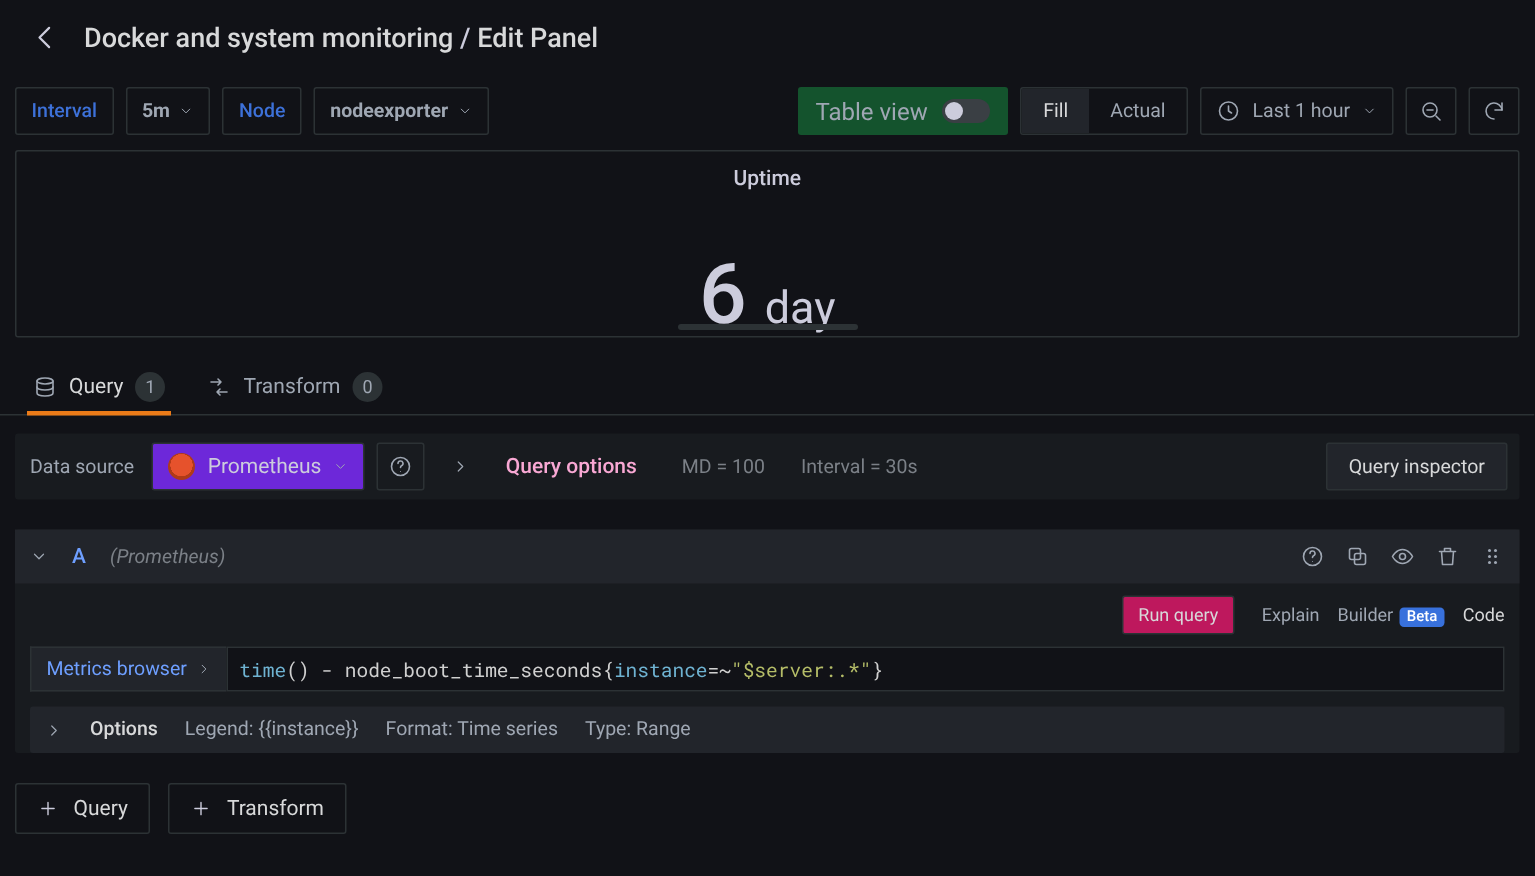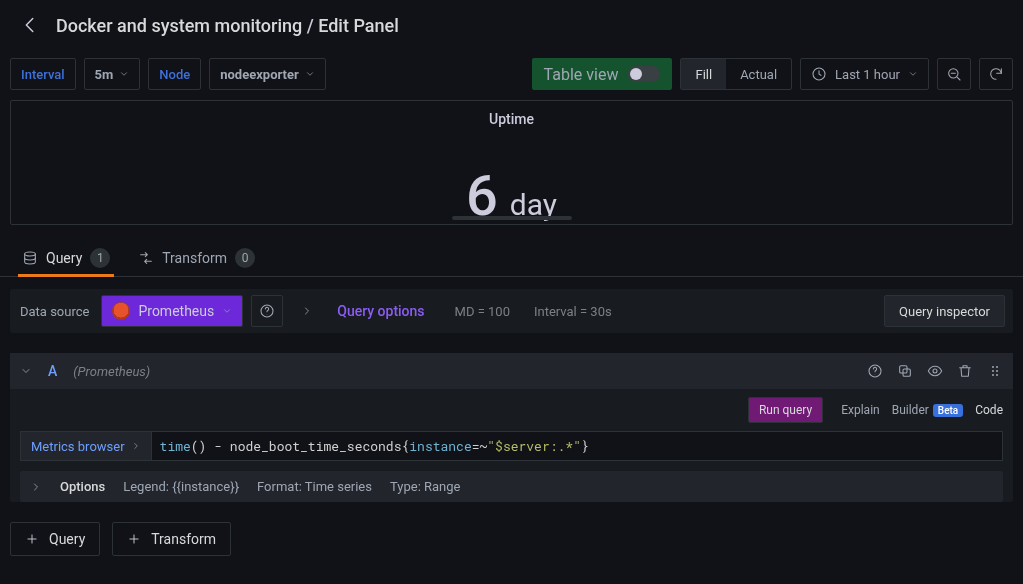--- a/index.html
+++ b/index.html
@@ -123,21 +123,21 @@
   }
   .prom-logo {
     width:18px; height:18px; border-radius:50%;
     background: radial-gradient(circle at 50% 45%, #e6522c 0 55%, #b03a18 56% 100%);
     display:flex; align-items:center; justify-content:center;
   }
   .sqbtn {
     width:32px; height:32px; display:flex; align-items:center; justify-content:center;
     border:1px solid #2c3235; border-radius:2px; color:#9fa7b3; cursor:pointer;
   }
-  .dsrow .blue { color:#8b5cf6; font-size:14px; font-weight:500; padding:0 6px; cursor:pointer;}
+  .dsrow .blue { color:#f9a8d4; font-size:14px; font-weight:500; padding:0 6px; cursor:pointer;}
   .dsrow .meta { color:#7b8087; font-size:13px; padding-left:16px;}
   .btn-raised {
     height:32px; padding:0 14px; display:flex; align-items:center;
     border:1px solid #2c3235; border-radius:2px; background:#22252b;
     color:#d8d9da; font-size:13px; cursor:pointer;
   }
 
   
   .qwrap { margin:20px 10px 0 10px; background:#181b1f; border-radius:2px; }
   .qhead {
@@ -149,21 +149,21 @@
   .qhead .hint { color:#7b8087; font-style:italic; padding-left:8px; font-size:13px;}
   .qhead .tools { display:flex; gap:14px; color:#9fa7b3; }
   .qhead .tools span { cursor:pointer; }
 
   .qrun {
     display:flex; align-items:center; justify-content:flex-end; gap:18px;
     padding:8px 10px 8px 0;
   }
   .smbtn {
     height:26px; padding:0 10px; display:flex; align-items:center;
-    border:1px solid #2c3235; border-radius:2px; background:#701a75;
+    border:1px solid #2c3235; border-radius:2px; background:#be185d;
     color:#d8d9da; font-size:12px; cursor:pointer;
   }
   .modegrp { display:flex; align-items:center; gap:12px; color:#9fa7b3; font-size:12px;}
   .modegrp .mode { cursor:pointer; }
   .modegrp .active { color:#d8d9da; }
   .badge-beta {
     font-size:10px; padding:1px 5px; border-radius:3px;
     background:#3871dc; color:#fff; margin-left:4px; font-weight:500;
   }
 

